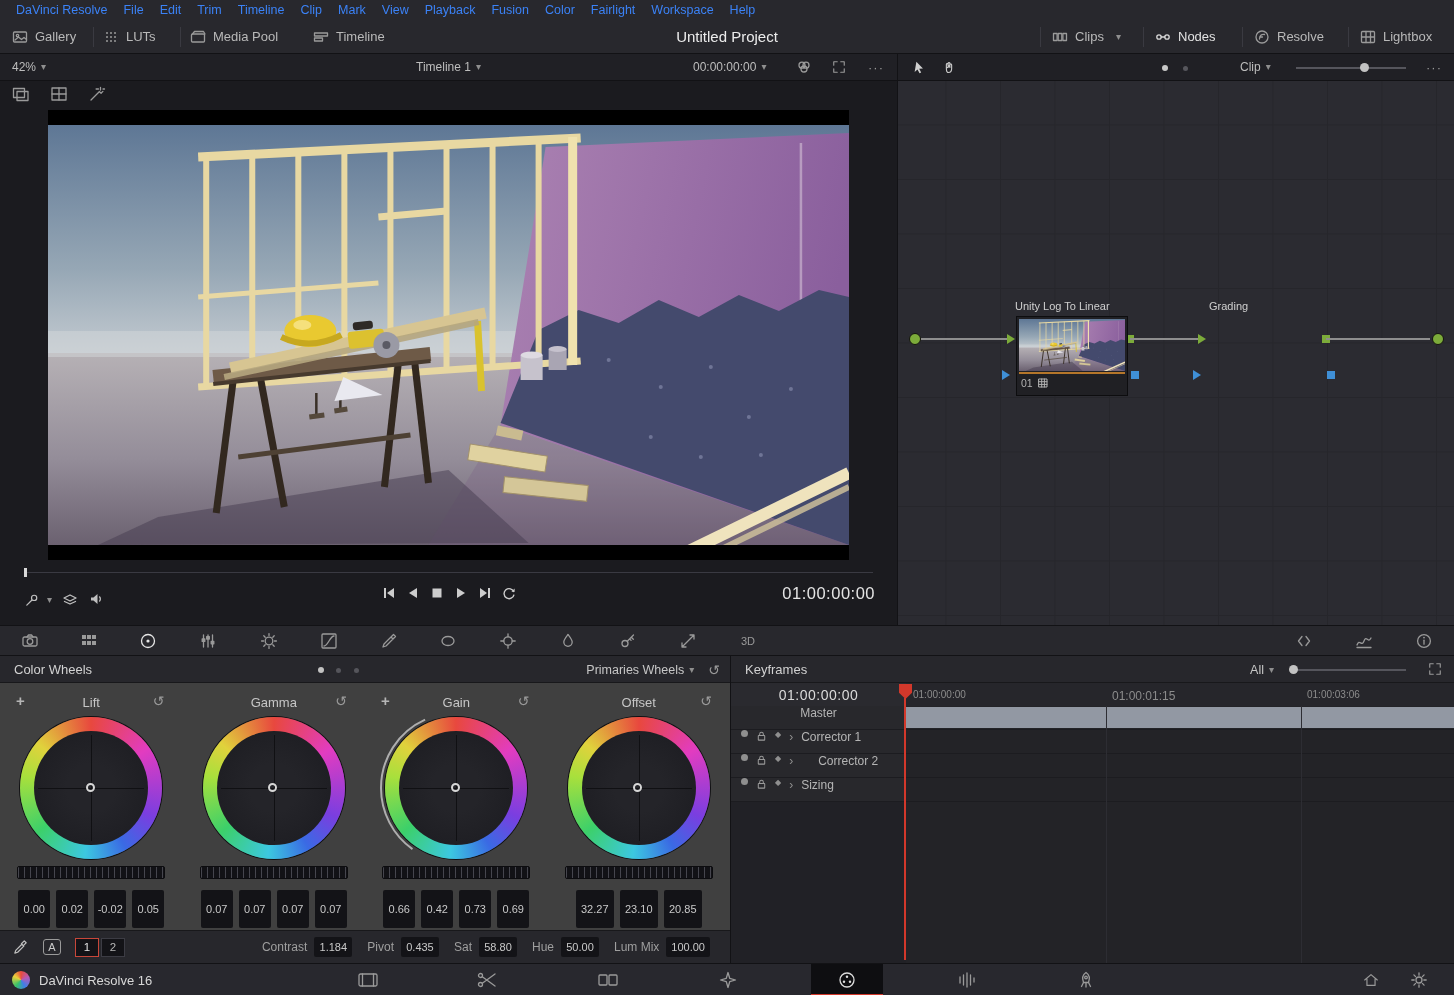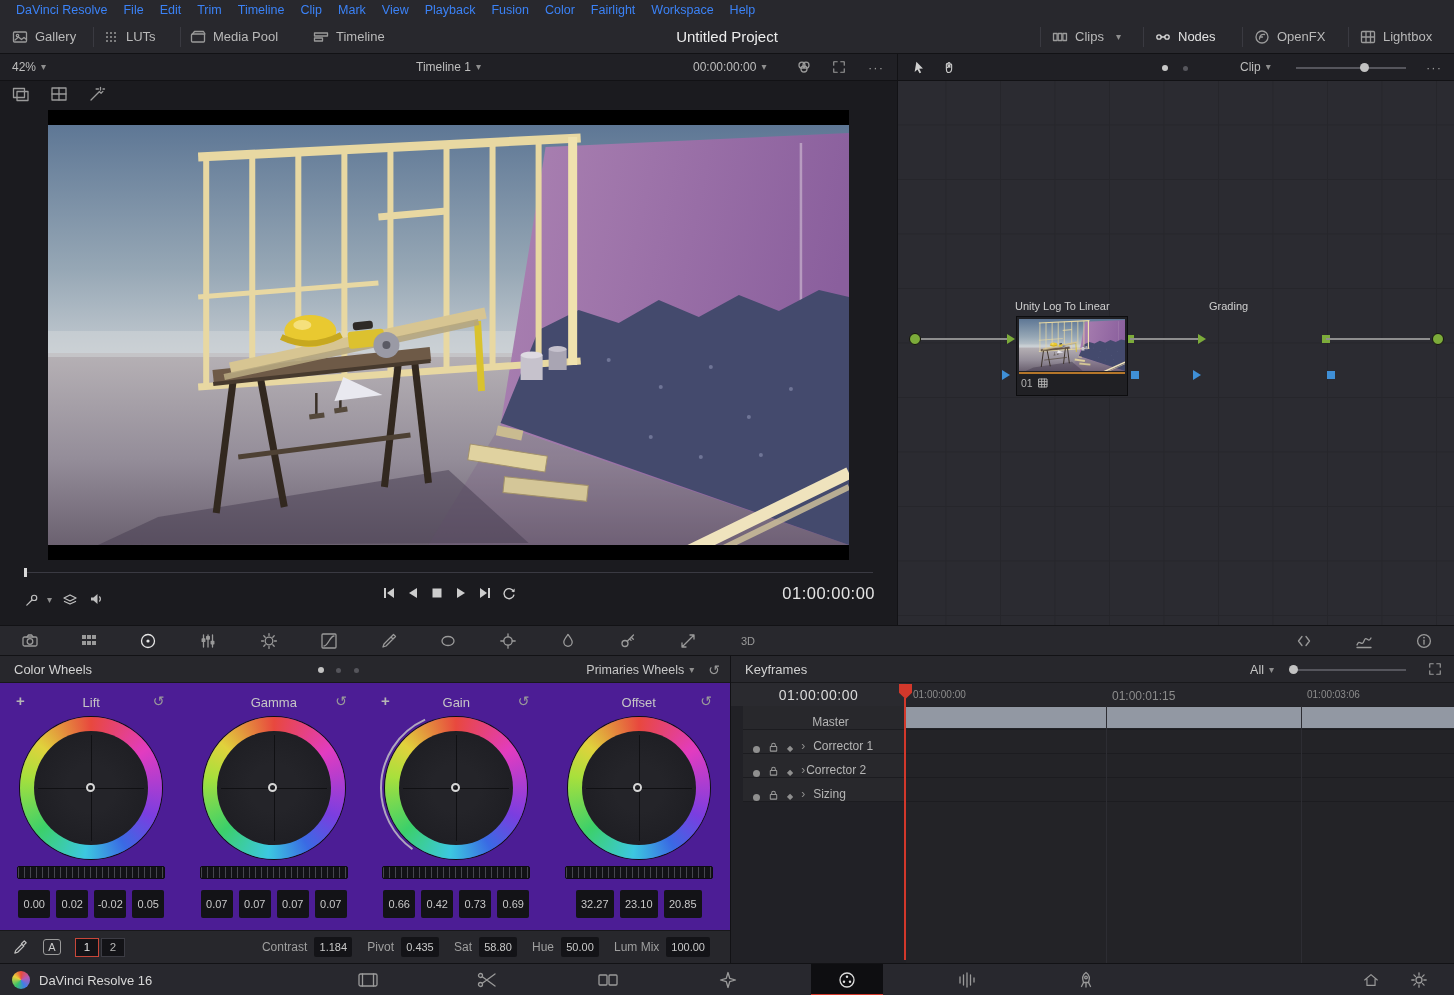--- a/index.html
+++ b/index.html
@@ -24,45 +24,45 @@
 .conn-g-tri{position:absolute;width:0;height:0;border-left:8px solid #7cab3a;border-top:5px solid transparent;border-bottom:5px solid transparent}
 .conn-b-tri{position:absolute;width:0;height:0;border-left:8px solid #3f8fd6;border-top:5px solid transparent;border-bottom:5px solid transparent}
 .conn-g-sq{position:absolute;width:8px;height:8px;background:#7cab3a}
 .conn-b-sq{position:absolute;width:8px;height:8px;background:#3f8fd6}
 .iodot{position:absolute;width:12px;height:12px;border-radius:50%;background:#7cab3a;border:1px solid #15150f}
 .node{position:absolute;background:#202024;border:1px solid #0d0d0f;padding:2px}
 .node-label{position:absolute;font-size:11px;color:#cfcfcf;white-space:nowrap}
 .node-foot{display:flex;align-items:center;gap:5px;height:18px;font-size:10.5px;color:#b2b2b2;padding:0 2px}
 #palbar{position:absolute;left:0;top:625px;width:1454px;height:31px;background:#28282d;border-top:1px solid #121215;border-bottom:1px solid #121215}
 .pal{position:absolute;top:3px;width:26px;height:24px;display:flex;align-items:center;justify-content:center}
-#cwpanel{position:absolute;left:0;top:656px;width:730px;height:307px;background:#4c1d95}
+#cwpanel{position:absolute;left:0;top:656px;width:730px;height:307px;background:#404040}
 #kfpanel{position:absolute;left:730px;top:656px;width:724px;height:307px;background:#212126;border-left:1px solid #121215}
 .phead{position:relative;height:27px;background:#27272c;border-bottom:1px solid #18181b}
 .ptitle{position:absolute;left:14px;top:0;height:27px;display:flex;align-items:center;font-size:13px;color:#d2d2d2}
 #wheels{position:absolute;left:0;top:27px;width:730px;display:flex}
 .cw-col{width:182.5px;position:relative;display:flex;flex-direction:column;align-items:center}
 .cw-head{width:100%;height:22px;margin-top:8px;position:relative;display:flex;align-items:center;justify-content:center;font-size:13px;color:#c6c6c6}
 .cw-reset{position:absolute;right:18px;top:2px;font-size:14px;color:#9a9a9a}
 .cw-plus{position:absolute;left:16px;top:1px;font-size:15px;color:#b5b5b5;font-weight:bold}
 .wheel{width:142px;height:142px;border-radius:50%;margin-top:4px;position:relative;box-shadow:0 0 0 1px #101013;background:conic-gradient(#e8483e,#e23cc0 55deg,#7a3ee0 115deg,#3a6ae4 150deg,#3cc8e0 185deg,#3cd06a 230deg,#a8e03c 280deg,#e0d23c 310deg,#e8483e)}
 .wheel-in{position:absolute;inset:14px;border-radius:50%;background:radial-gradient(circle,#242429 30%,#1b1b20 100%)}
 .wheel-in::before{content:"";position:absolute;left:50%;top:4px;bottom:4px;width:1px;background:#101013}
 .wheel-in::after{content:"";position:absolute;top:50%;left:4px;right:4px;height:1px;background:#101013}
 .wheel-dot{position:absolute;left:50%;top:50%;width:9px;height:9px;margin:-5.5px 0 0 -5.5px;border:2px solid #d6d6d6;border-radius:50%;z-index:2}
 .cw-dial{width:148px;height:13px;margin-top:7px;border-radius:2px;background:#121216;background-image:repeating-linear-gradient(90deg,#46464e 0 1px,transparent 1px 6px);border:1px solid #0c0c0f}
 .cw-vals{display:flex;gap:6px;margin-top:11px}
-.vbox{width:32px;height:28px;background:#131317;border-radius:2px;display:flex;align-items:center;justify-content:center;font-size:11px;color:#c9c9c9;position:relative}
+.vbox{width:32px;height:38px;background:#131317;border-radius:2px;display:flex;align-items:center;justify-content:center;font-size:11px;color:#c9c9c9;position:relative}
 .vbox.wide{width:38px}
 #cwbottom{position:absolute;left:0;top:274px;width:730px;height:33px;background:#27272c;border-top:1px solid #18181b;display:flex;align-items:center}
 .adjlabel{font-size:12px;color:#9f9f9f}
 .adjbox{height:20px;min-width:38px;padding:0 5px;background:#131317;border-radius:2px;display:flex;align-items:center;justify-content:center;font-size:11px;color:#c9c9c9;margin-left:7px}
 .cwtab{width:24px;height:19px;background:#131317;border:1px solid #3c3c44;display:flex;align-items:center;justify-content:center;font-size:11.5px;color:#b5b5b5;margin-left:2px}
 .cwtab.active{border-color:#c8473a;color:#e0e0e0}
 .kf-row{position:absolute;left:0;width:724px;height:24px}
-.kf-label{position:absolute;left:12px;top:0;width:175px;height:100%;background:#28282c;border-bottom:1px solid #1c1c20;display:flex;align-items:flex-end;font-size:12px;color:#b5b5b5}
+.kf-label{position:absolute;left:0;top:0;width:175px;height:100%;background:#28282c;border-bottom:1px solid #1c1c20;display:flex;align-items:flex-start;font-size:12px;color:#b5b5b5}
 .kf-track{position:absolute;left:175px;right:0;top:0;height:100%;background:#232327;border-bottom:1px solid #1c1c20}
 .kdot{width:7px;height:7px;border-radius:50%;background:#8f8f8f;margin-left:10px}
 .kdia{font-size:8px;color:#8f8f8f;margin-left:8px}
 .kchev{font-size:12px;color:#8f8f8f;margin-left:8px}
 #statusbar{position:absolute;left:0;top:963px;width:1454px;height:40px;background:#28282e;border-top:1px solid #121215}
 .page{position:absolute;top:0;width:72px;height:32px;display:flex;align-items:center;justify-content:center}
 .page.active{background:#0e0e11}
 .page.active::after{content:"";position:absolute;left:0;bottom:0;width:100%;height:2px;background:#d2382b}
 .slider-track{height:2px;background:#55555c;position:absolute}
 .slider-thumb{position:absolute;width:9px;height:9px;border-radius:50%;background:#c2c2c2}
@@ -237,21 +237,21 @@
         <path d="M6.2 8h3.6"></path>
       </svg>
     <span>Nodes</span>
   </div>
   <div class="vdiv" style="left:1242px"></div>
   <div class="tbtn" style="left:1254px">
     <svg width="16" height="16" viewBox="0 0 16 16" class="ic">
         <circle cx="8" cy="8" r="6"></circle>
         <path d="M5.5 10c0-3.5 2-5 5-4.5M5.8 8h2.7"></path>
       </svg>
-    <span>OpenFX</span>
+    <span>Resolve</span>
   </div>
   <div class="vdiv" style="left:1348px"></div>
   <div class="tbtn" style="left:1360px">
     <svg width="16" height="16" viewBox="0 0 16 16" class="ic">
         <rect x="1.5" y="2.5" width="13" height="11" rx="1"></rect>
         <path d="M1.5 8h13M6 2.5v11M10.5 2.5v11"></path>
       </svg>
     <span>Lightbox</span>
   </div>
 </div>
@@ -701,21 +701,21 @@
   </div>
   <div class="kf-row" style="top:98px">
     <div class="kf-label">
       <span class="kdot"></span>
       <svg width="11" height="12" viewBox="0 0 12 12" class="ic" style="margin-left:8px;stroke-width:1.1">
           <rect x="2.5" y="5.5" width="7" height="5" rx="0.5"></rect>
           <path d="M4 5.5V4a2 2 0 014 0v1.5"></path>
         </svg>
       <span class="kdia">◆</span>
       <span class="kchev">›</span>
-      <span style="margin-left:1px">Corrector 2</span>
+      <span style="margin-left:25px">Corrector 2</span>
     </div>
     <div class="kf-track"></div>
   </div>
   <div class="kf-row" style="top:122px">
     <div class="kf-label">
       <span class="kdot"></span>
       <svg width="11" height="12" viewBox="0 0 12 12" class="ic" style="margin-left:8px;stroke-width:1.1">
           <rect x="2.5" y="5.5" width="7" height="5" rx="0.5"></rect>
           <path d="M4 5.5V4a2 2 0 014 0v1.5"></path>
         </svg>

